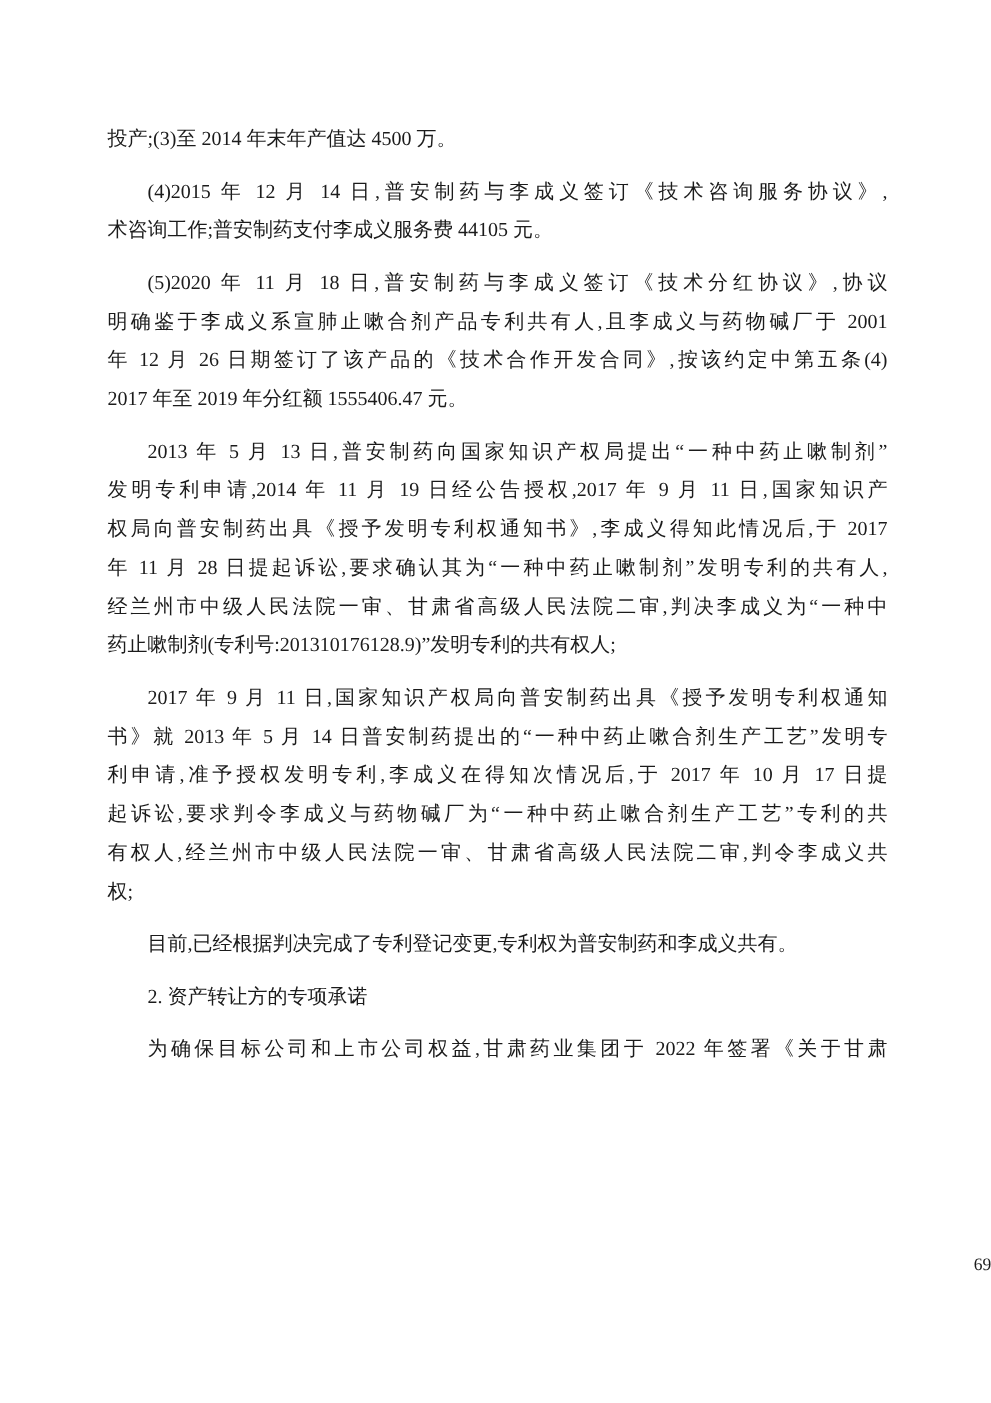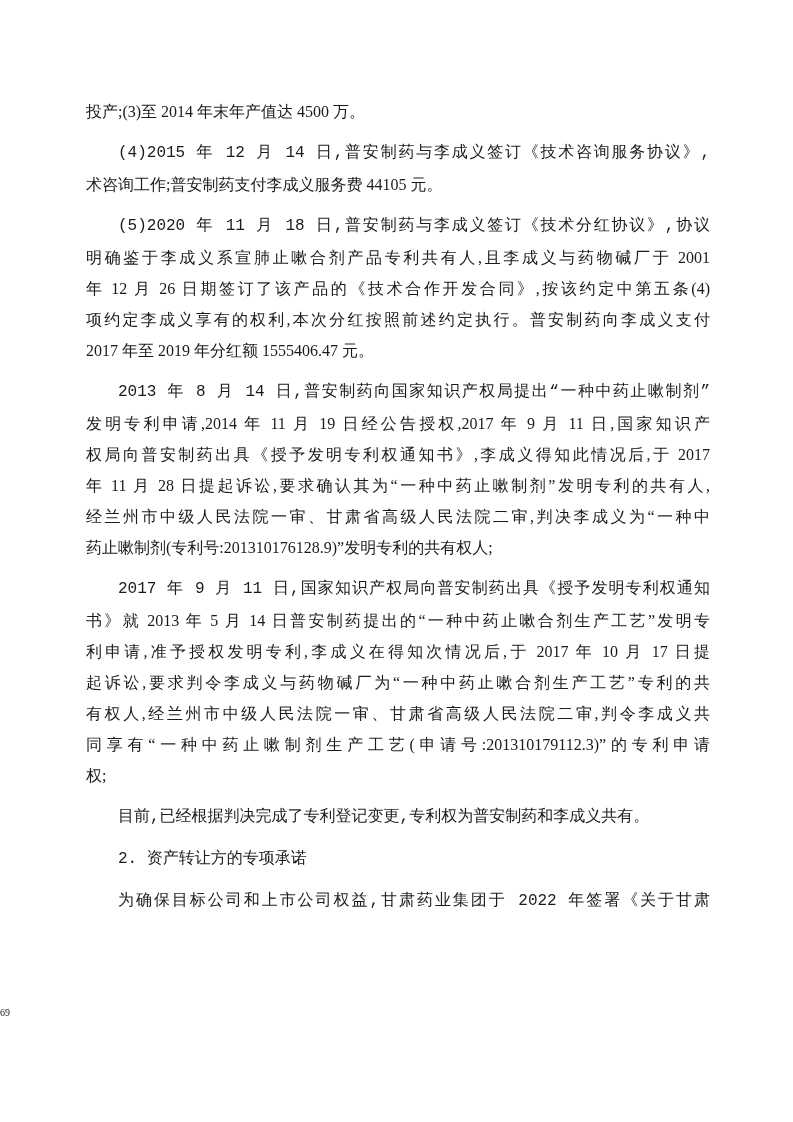--- a/index.html
+++ b/index.html
@@ -26,65 +26,63 @@
   .para:first-child { margin-top: 0; }
   .line {
     text-align: justify;
     text-align-last: justify;
     white-space: nowrap;
   }
   .line.last {
     text-align-last: left;
     white-space: normal;
   }
-  .line.first-indent { text-indent: 2em; font-family: Liberation Mono, monospace; }
+  .line.first-indent { text-indent: 2em; }
   .footer {
     position: absolute;
     top: 1003px; left: 0;
     width: 793px;
-    text-align: left;
-    font-size: 10px;
+    text-align: right;
+    font-size: 14px;
     line-height: 20px;
     color: #1b1b1b;
   }
 </style>
 </head>
 <body>
 
 <div class="page">
   <div class="content" id="content">
       <div class="para">
         <div class="line last">投产;(3)至 2014 年末年产值达 4500 万。</div>
       </div>
       <div class="para">
         <div class="line first-indent">(4)2015 年 12 月 14 日,普安制药与李成义签订《技术咨询服务协议》,</div>
         <div class="line last">术咨询工作;普安制药支付李成义服务费 44105 元。</div>
       </div>
       <div class="para">
         <div class="line first-indent">(5)2020 年 11 月 18 日,普安制药与李成义签订《技术分红协议》,协议</div>
         <div class="line">明确鉴于李成义系宣肺止嗽合剂产品专利共有人,且李成义与药物碱厂于 2001</div>
         <div class="line">年 12 月 26 日期签订了该产品的《技术合作开发合同》,按该约定中第五条(4)</div>
-        <div class="line">项约定李成义享有的权利,本次分红按照前述约定执行。普安制药向李成义支付</div>
         <div class="line last">2017 年至 2019 年分红额 1555406.47 元。</div>
       </div>
       <div class="para">
-        <div class="line first-indent">2013 年 8 月 14 日,普安制药向国家知识产权局提出“一种中药止嗽制剂”</div>
+        <div class="line first-indent">2013 年 5 月 13 日,普安制药向国家知识产权局提出“一种中药止嗽制剂”</div>
         <div class="line">发明专利申请,2014 年 11 月 19 日经公告授权,2017 年 9 月 11 日,国家知识产</div>
         <div class="line">权局向普安制药出具《授予发明专利权通知书》,李成义得知此情况后,于 2017</div>
         <div class="line">年 11 月 28 日提起诉讼,要求确认其为“一种中药止嗽制剂”发明专利的共有人,</div>
         <div class="line">经兰州市中级人民法院一审、甘肃省高级人民法院二审,判决李成义为“一种中</div>
         <div class="line last">药止嗽制剂(专利号:201310176128.9)”发明专利的共有权人;</div>
       </div>
       <div class="para">
         <div class="line first-indent">2017 年 9 月 11 日,国家知识产权局向普安制药出具《授予发明专利权通知</div>
         <div class="line">书》就 2013 年 5 月 14 日普安制药提出的“一种中药止嗽合剂生产工艺”发明专</div>
         <div class="line">利申请,准予授权发明专利,李成义在得知次情况后,于 2017 年 10 月 17 日提</div>
         <div class="line">起诉讼,要求判令李成义与药物碱厂为“一种中药止嗽合剂生产工艺”专利的共</div>
         <div class="line">有权人,经兰州市中级人民法院一审、甘肃省高级人民法院二审,判令李成义共</div>
-        <div class="line">同享有“一种中药止嗽制剂生产工艺(申请号:201310179112.3)”的专利申请</div>
         <div class="line last">权;</div>
       </div>
       <div class="para">
         <div class="line last first-indent">目前,已经根据判决完成了专利登记变更,专利权为普安制药和李成义共有。</div>
       </div>
       <div class="para">
         <div class="line last first-indent">2. 资产转让方的专项承诺</div>
       </div>
       <div class="para">
         <div class="line first-indent">为确保目标公司和上市公司权益,甘肃药业集团于 2022 年签署《关于甘肃</div>

